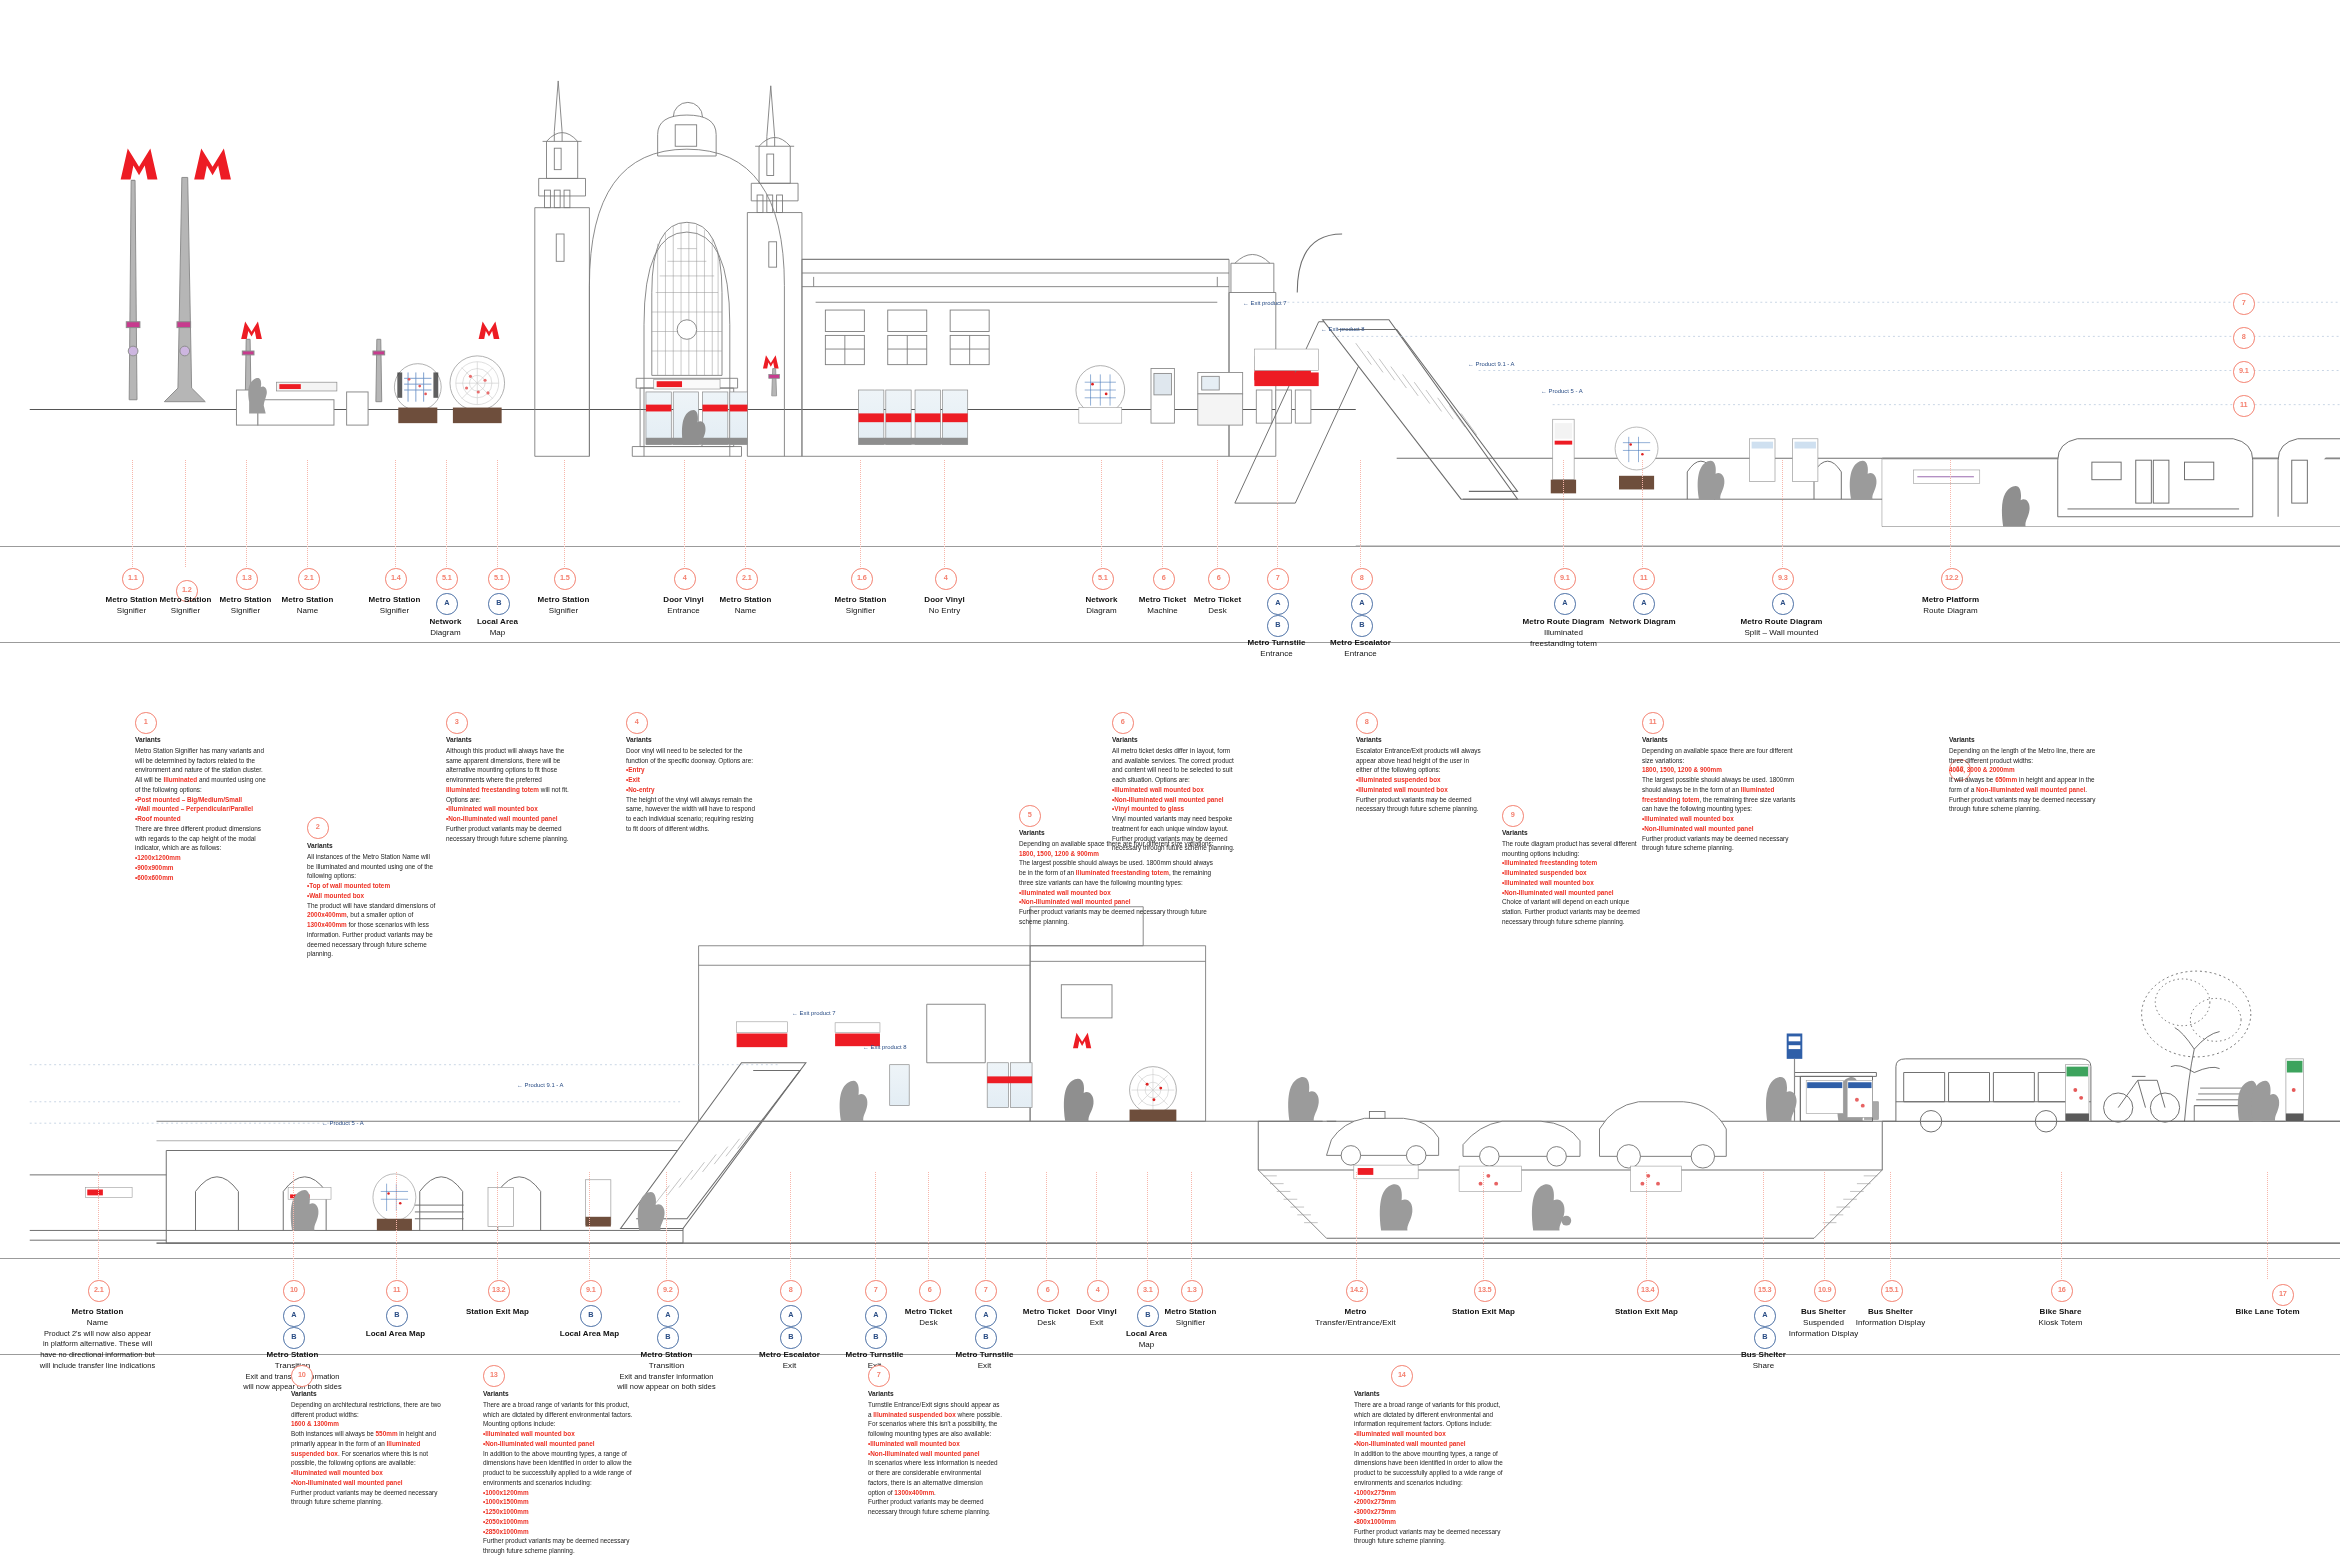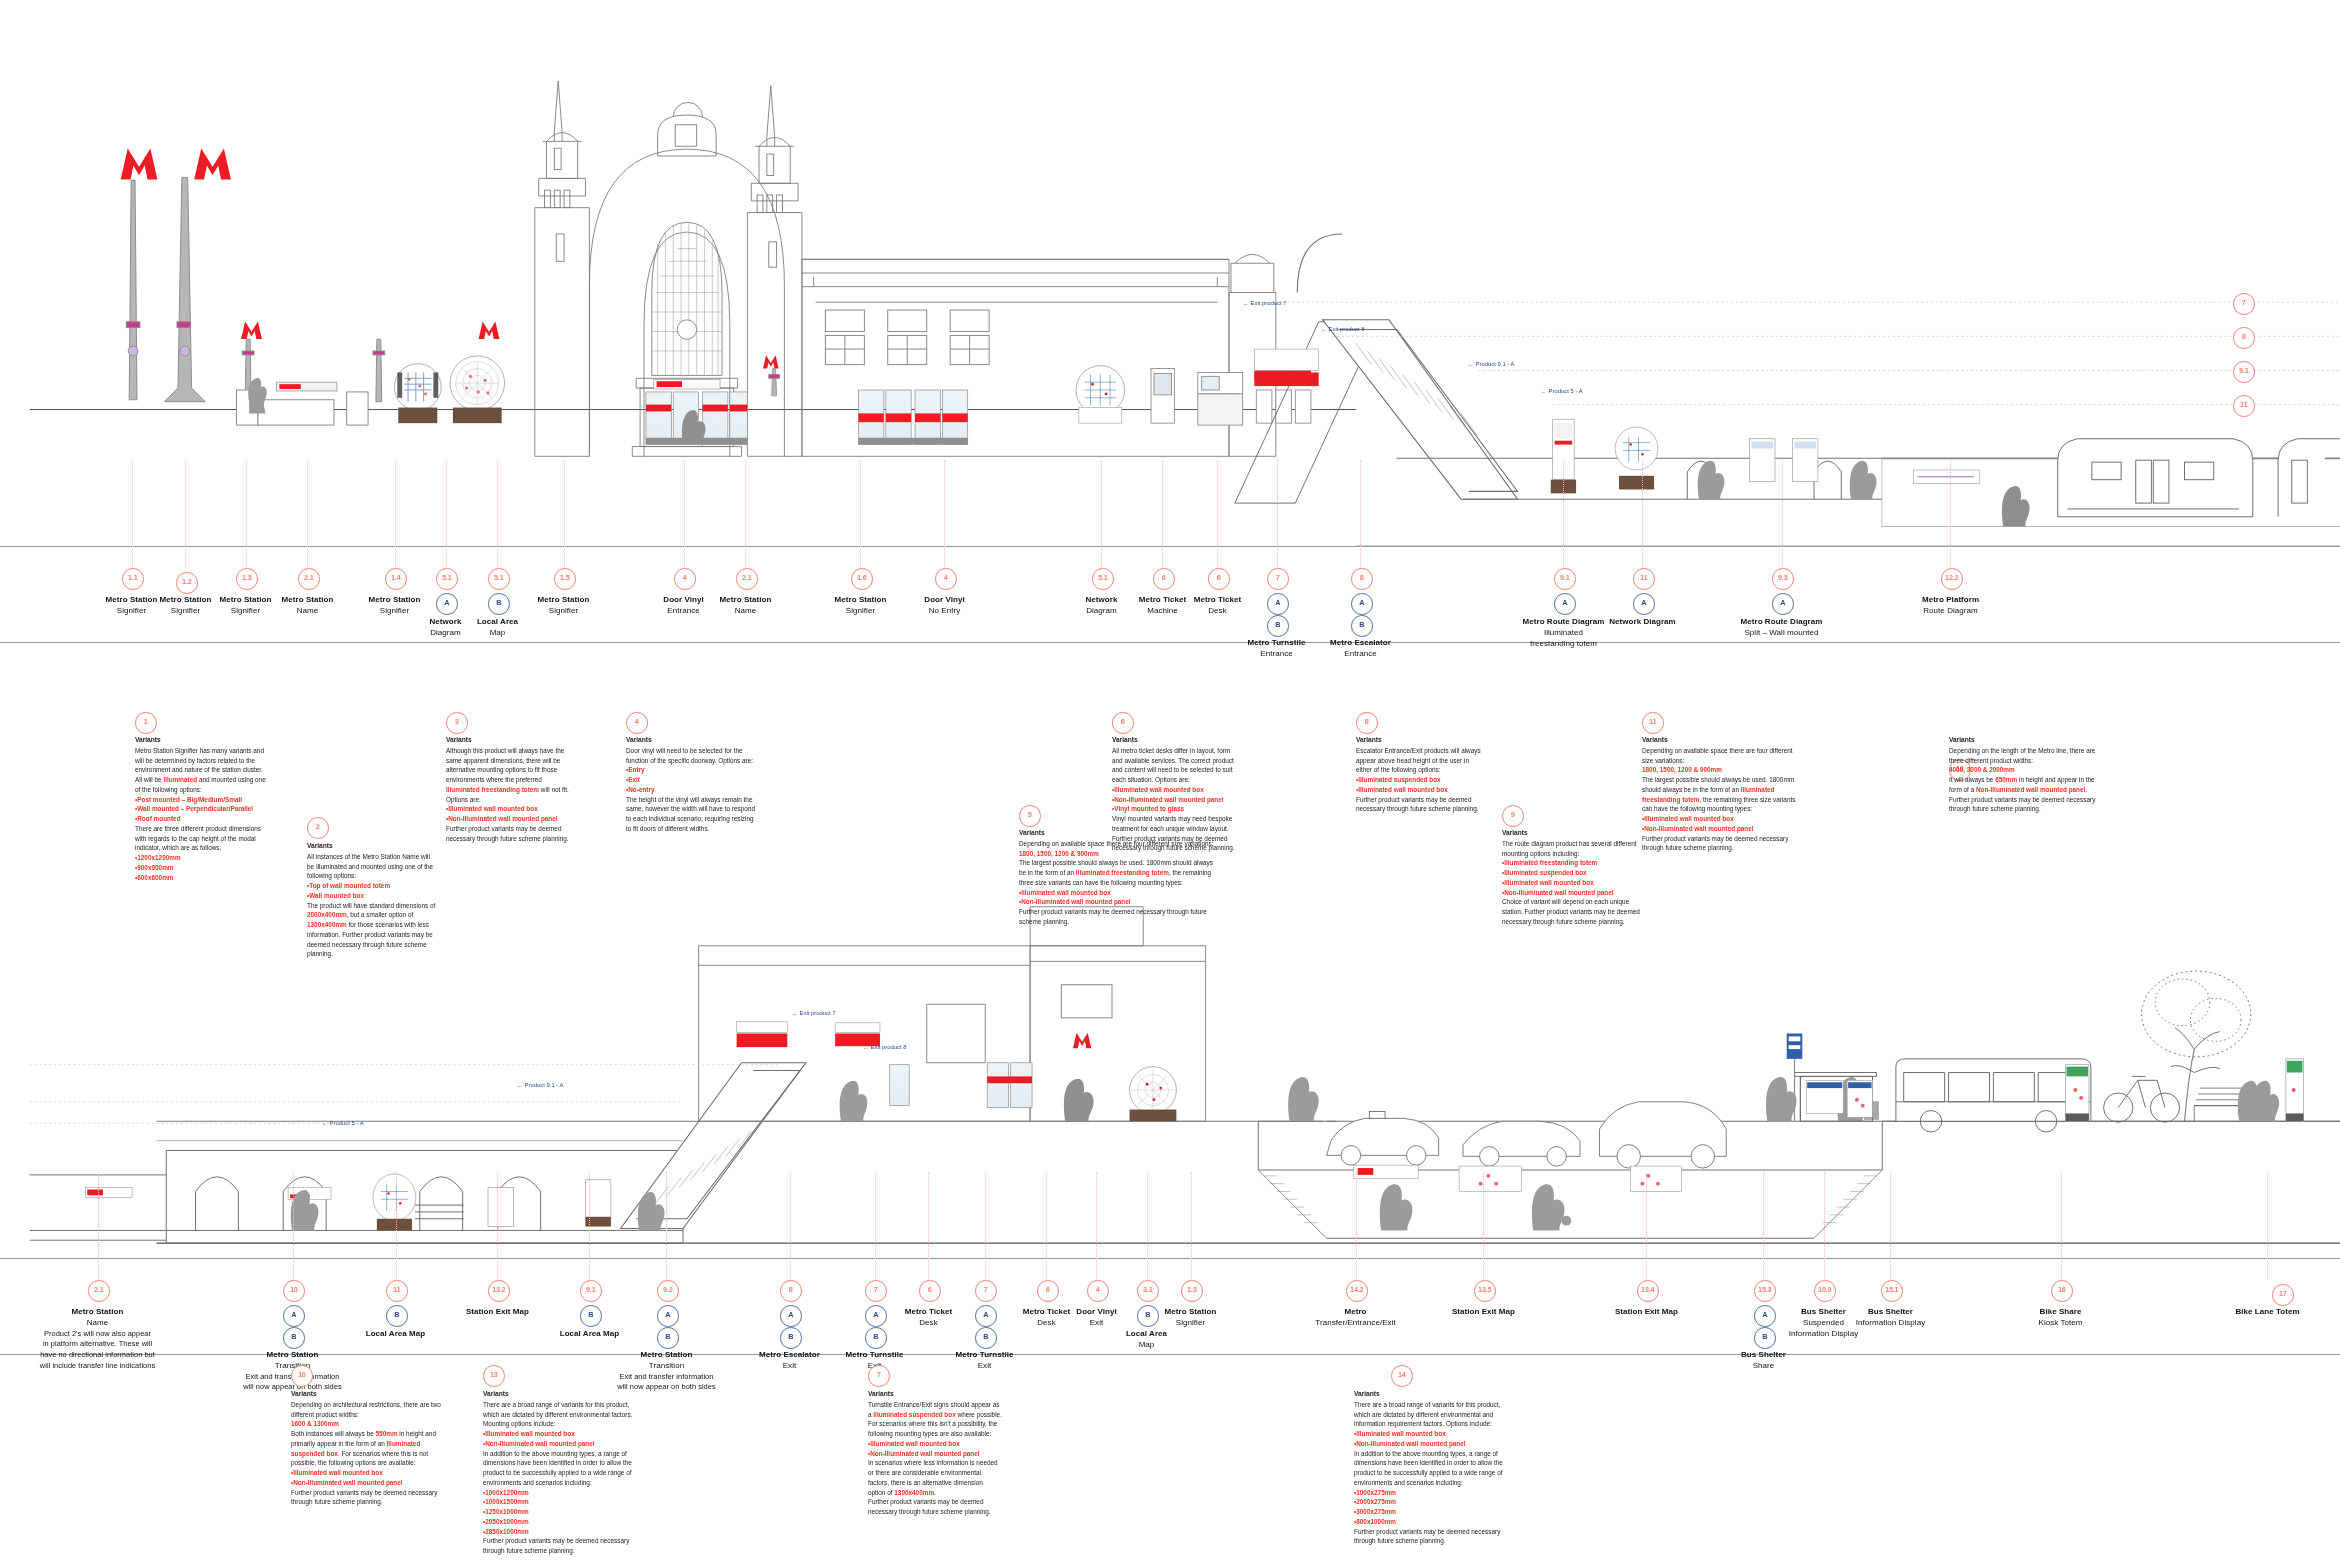--- a/index.html
+++ b/index.html
@@ -545,21 +545,21 @@
       <div class="leader" style="left:132px;top:460px;height:107px;"></div>
       <div style="position:absolute;left:73px;top:568px;width:117px;">
         <div class="mk" style="left:49px;top:0px;">1.1</div>
         <div class="plab" style="left:0;top:27px;width:117px;">
           <div>Metro Station</div>
           <div class="sub">Signifier</div>
         </div>
       </div>
       <div class="leader" style="left:185px;top:460px;height:107px;"></div>
       <div style="position:absolute;left:127px;top:568px;width:117px;">
-        <div class="mk" style="left:49px;top:4px;">1.2</div>
+        <div class="mk" style="left:49px;top:12px;">1.2</div>
         <div class="plab" style="left:0;top:27px;width:117px;">
           <div>Metro Station</div>
           <div class="sub">Signifier</div>
         </div>
       </div>
       <div class="leader" style="left:246px;top:460px;height:107px;"></div>
       <div style="position:absolute;left:187px;top:568px;width:117px;">
         <div class="mk" style="left:49px;top:0px;">1.3</div>
         <div class="plab" style="left:0;top:27px;width:117px;">
           <div>Metro Station</div>

